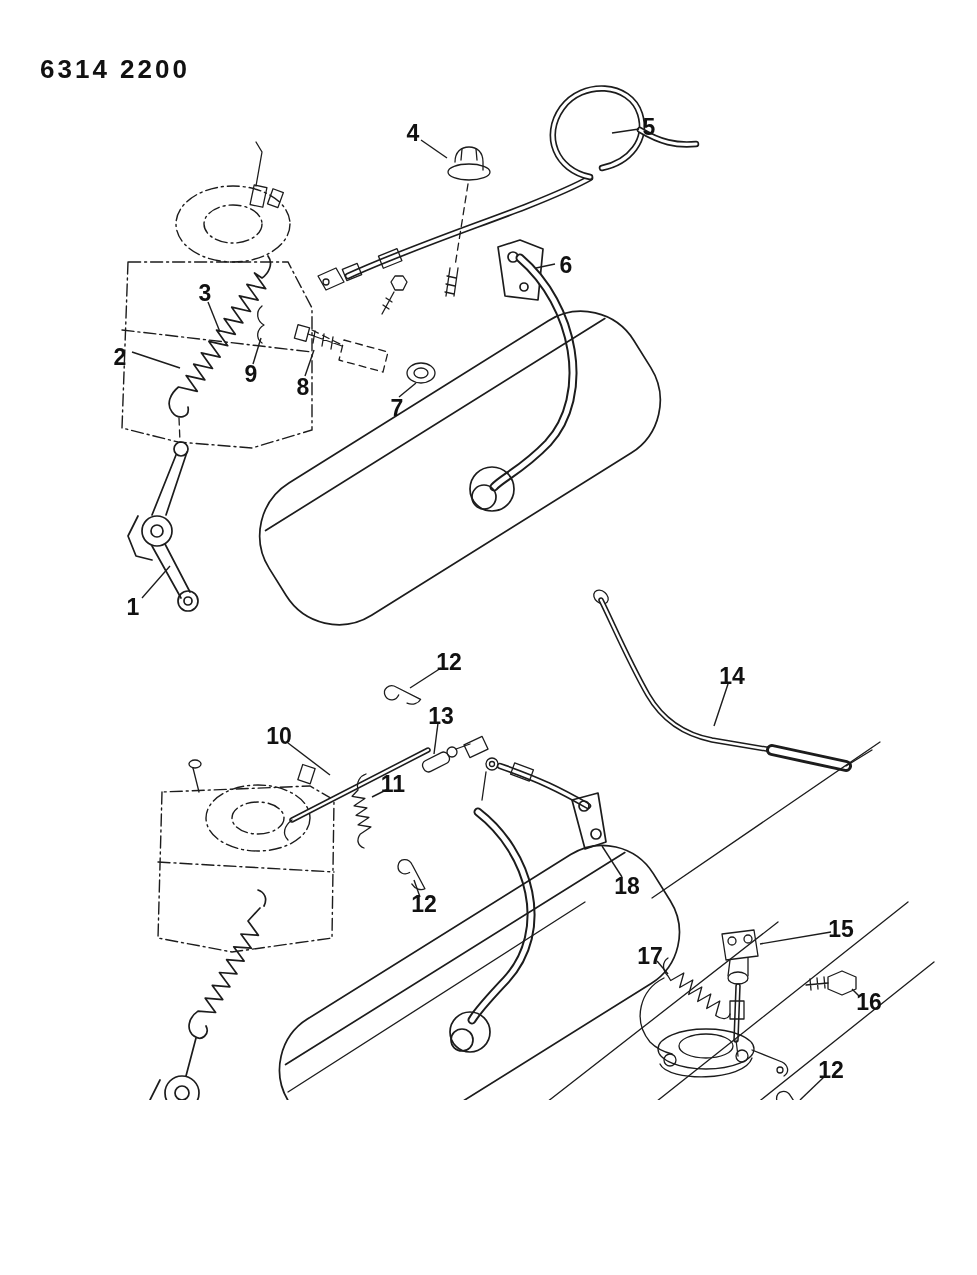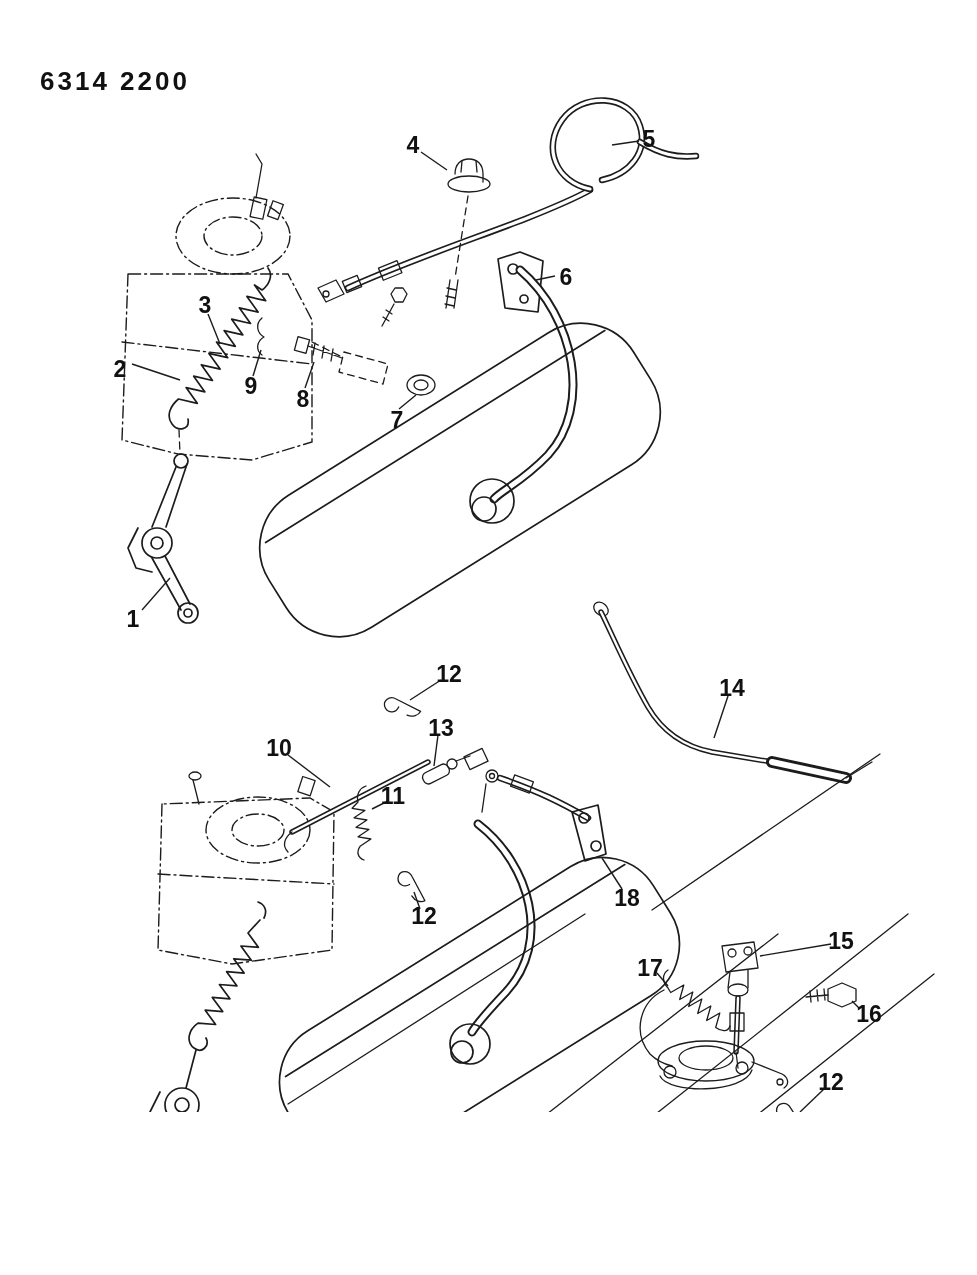--- a/index.html
+++ b/index.html
@@ -1,17 +1,17 @@
 <!DOCTYPE html>
 <html><head>
 <meta charset="utf-8">
 <style>
   html,body{margin:0;padding:0;background:#ffffff;}
   .page{position:relative;width:977px;height:1100px;background:#ffffff;overflow:hidden;
-        font-family:"Liberation Sans", sans-serif;margin-top:12px;}
+        font-family:"Liberation Sans", sans-serif;}
   svg{display:block}
   svg .ln{fill:none;stroke:#1c1c1c;stroke-width:2;stroke-linecap:round;stroke-linejoin:round;}
   svg .thin{stroke-width:1.3}
   svg .med{stroke-width:1.7}
   svg .dashdot{fill:none;stroke:#1c1c1c;stroke-width:1.4;stroke-dasharray:12 4 2 4;stroke-linecap:round;}
   svg .dash{fill:none;stroke:#1c1c1c;stroke-width:1.3;stroke-dasharray:7 5;}
   svg .cable-out{fill:none;stroke:#1c1c1c;stroke-width:6.5;stroke-linecap:round;}
   svg .cable-in{fill:none;stroke:#ffffff;stroke-width:3.2;stroke-linecap:round;}
   svg .tube-out{fill:none;stroke:#1c1c1c;stroke-width:9;stroke-linecap:round;}
   svg .tube-in{fill:none;stroke:#ffffff;stroke-width:5;stroke-linecap:round;}

